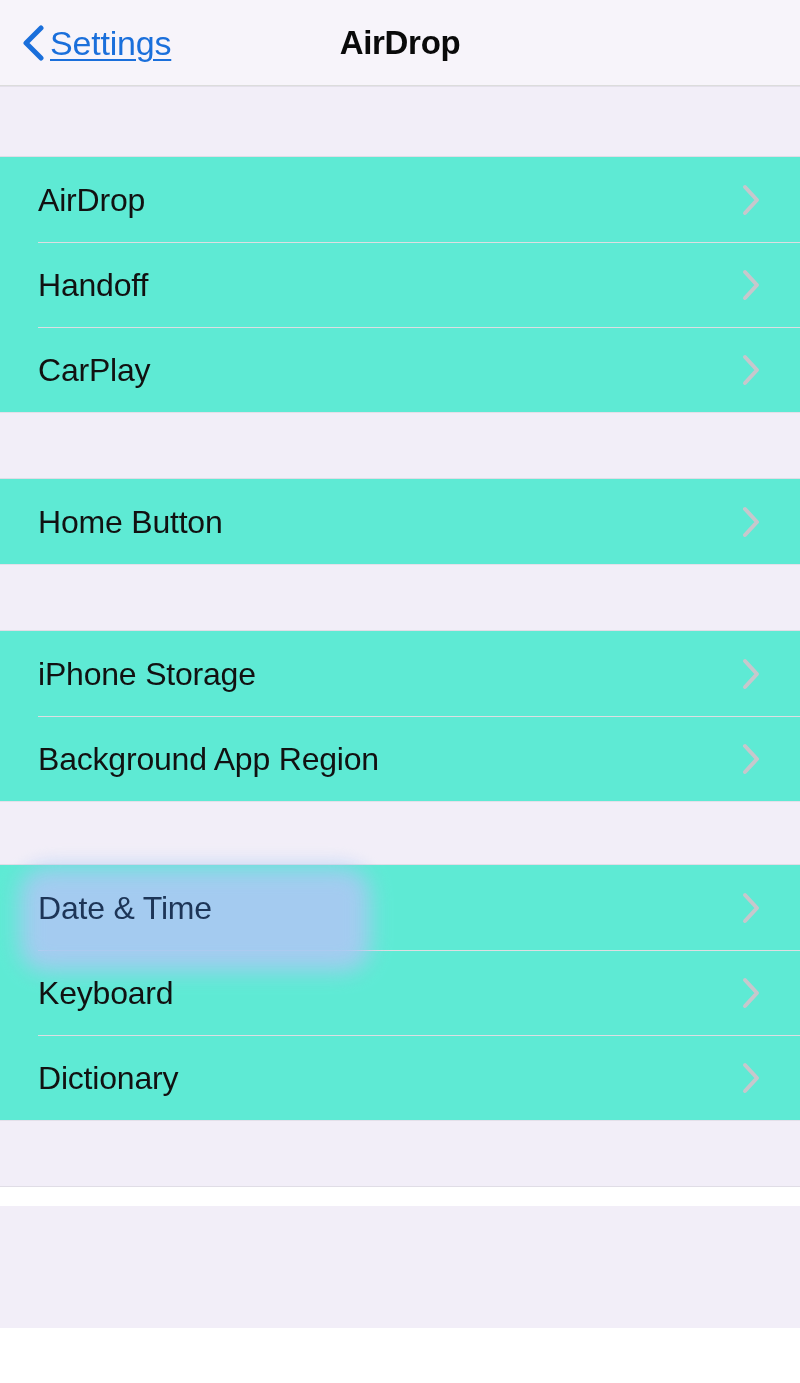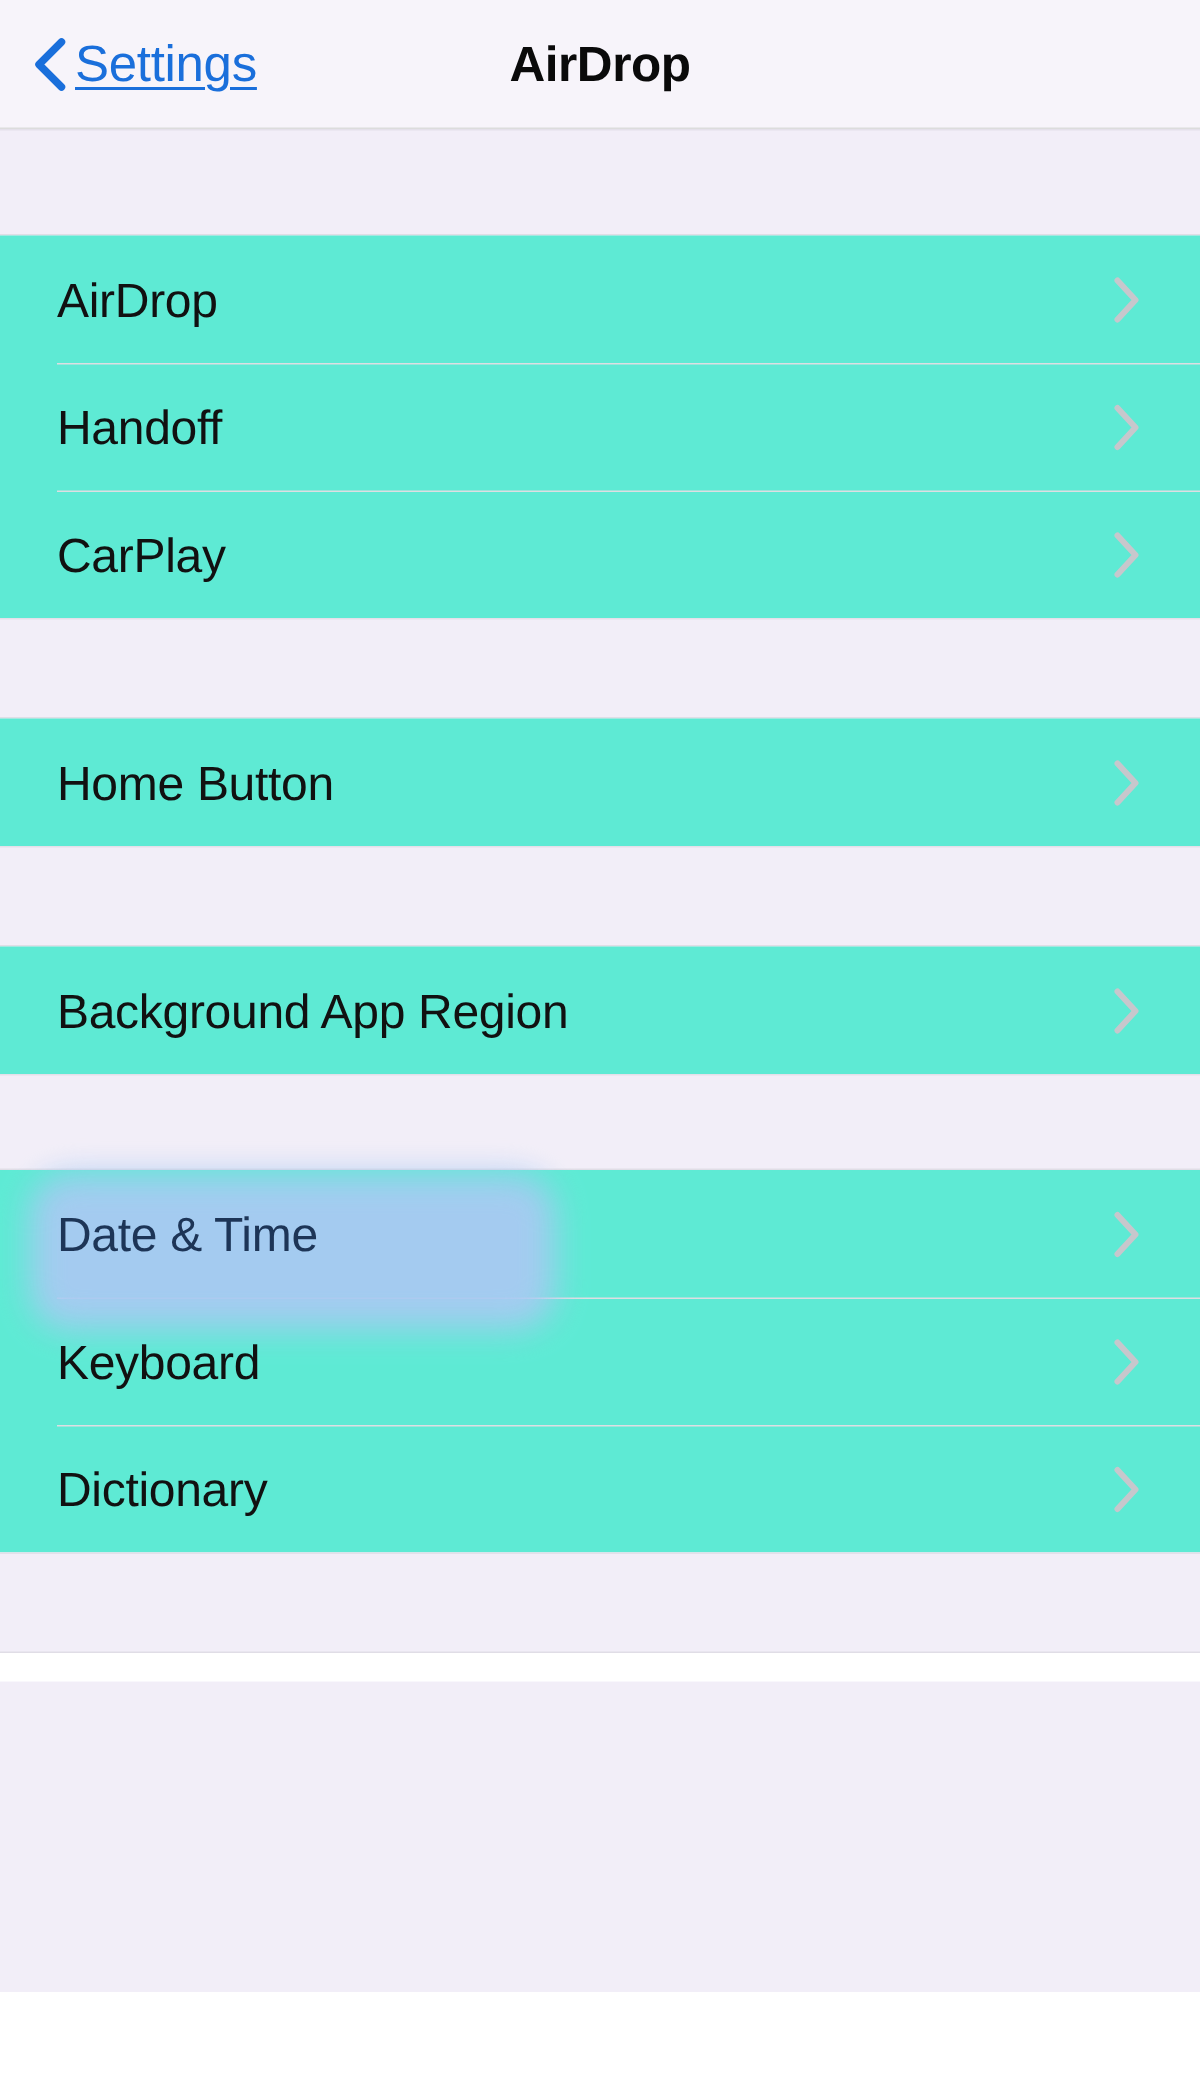--- a/index.html
+++ b/index.html
@@ -188,20 +188,26 @@
       <svg class="row-chevron" viewBox="0 0 18 32">
         <polyline points="3,3 15,16 3,29" fill="none" stroke="#c7c7cc" stroke-width="4" stroke-linecap="round" stroke-linejoin="round"></polyline>
       </svg>
     </div>
   </div>
 
   <div class="gap" style="height:67px"></div>
 
   <div class="section">
     <div class="row">
+      <span class="row-label">iPhone Storage</span>
+      <svg class="row-chevron" viewBox="0 0 18 32">
+        <polyline points="3,3 15,16 3,29" fill="none" stroke="#c7c7cc" stroke-width="4" stroke-linecap="round" stroke-linejoin="round"></polyline>
+      </svg>
+    </div>
+    <div class="row">
       <span class="row-label">Background App Region</span>
       <svg class="row-chevron" viewBox="0 0 18 32">
         <polyline points="3,3 15,16 3,29" fill="none" stroke="#c7c7cc" stroke-width="4" stroke-linecap="round" stroke-linejoin="round"></polyline>
       </svg>
     </div>
   </div>
 
   <div class="gap" style="height:64px"></div>
 
   <div class="section">

